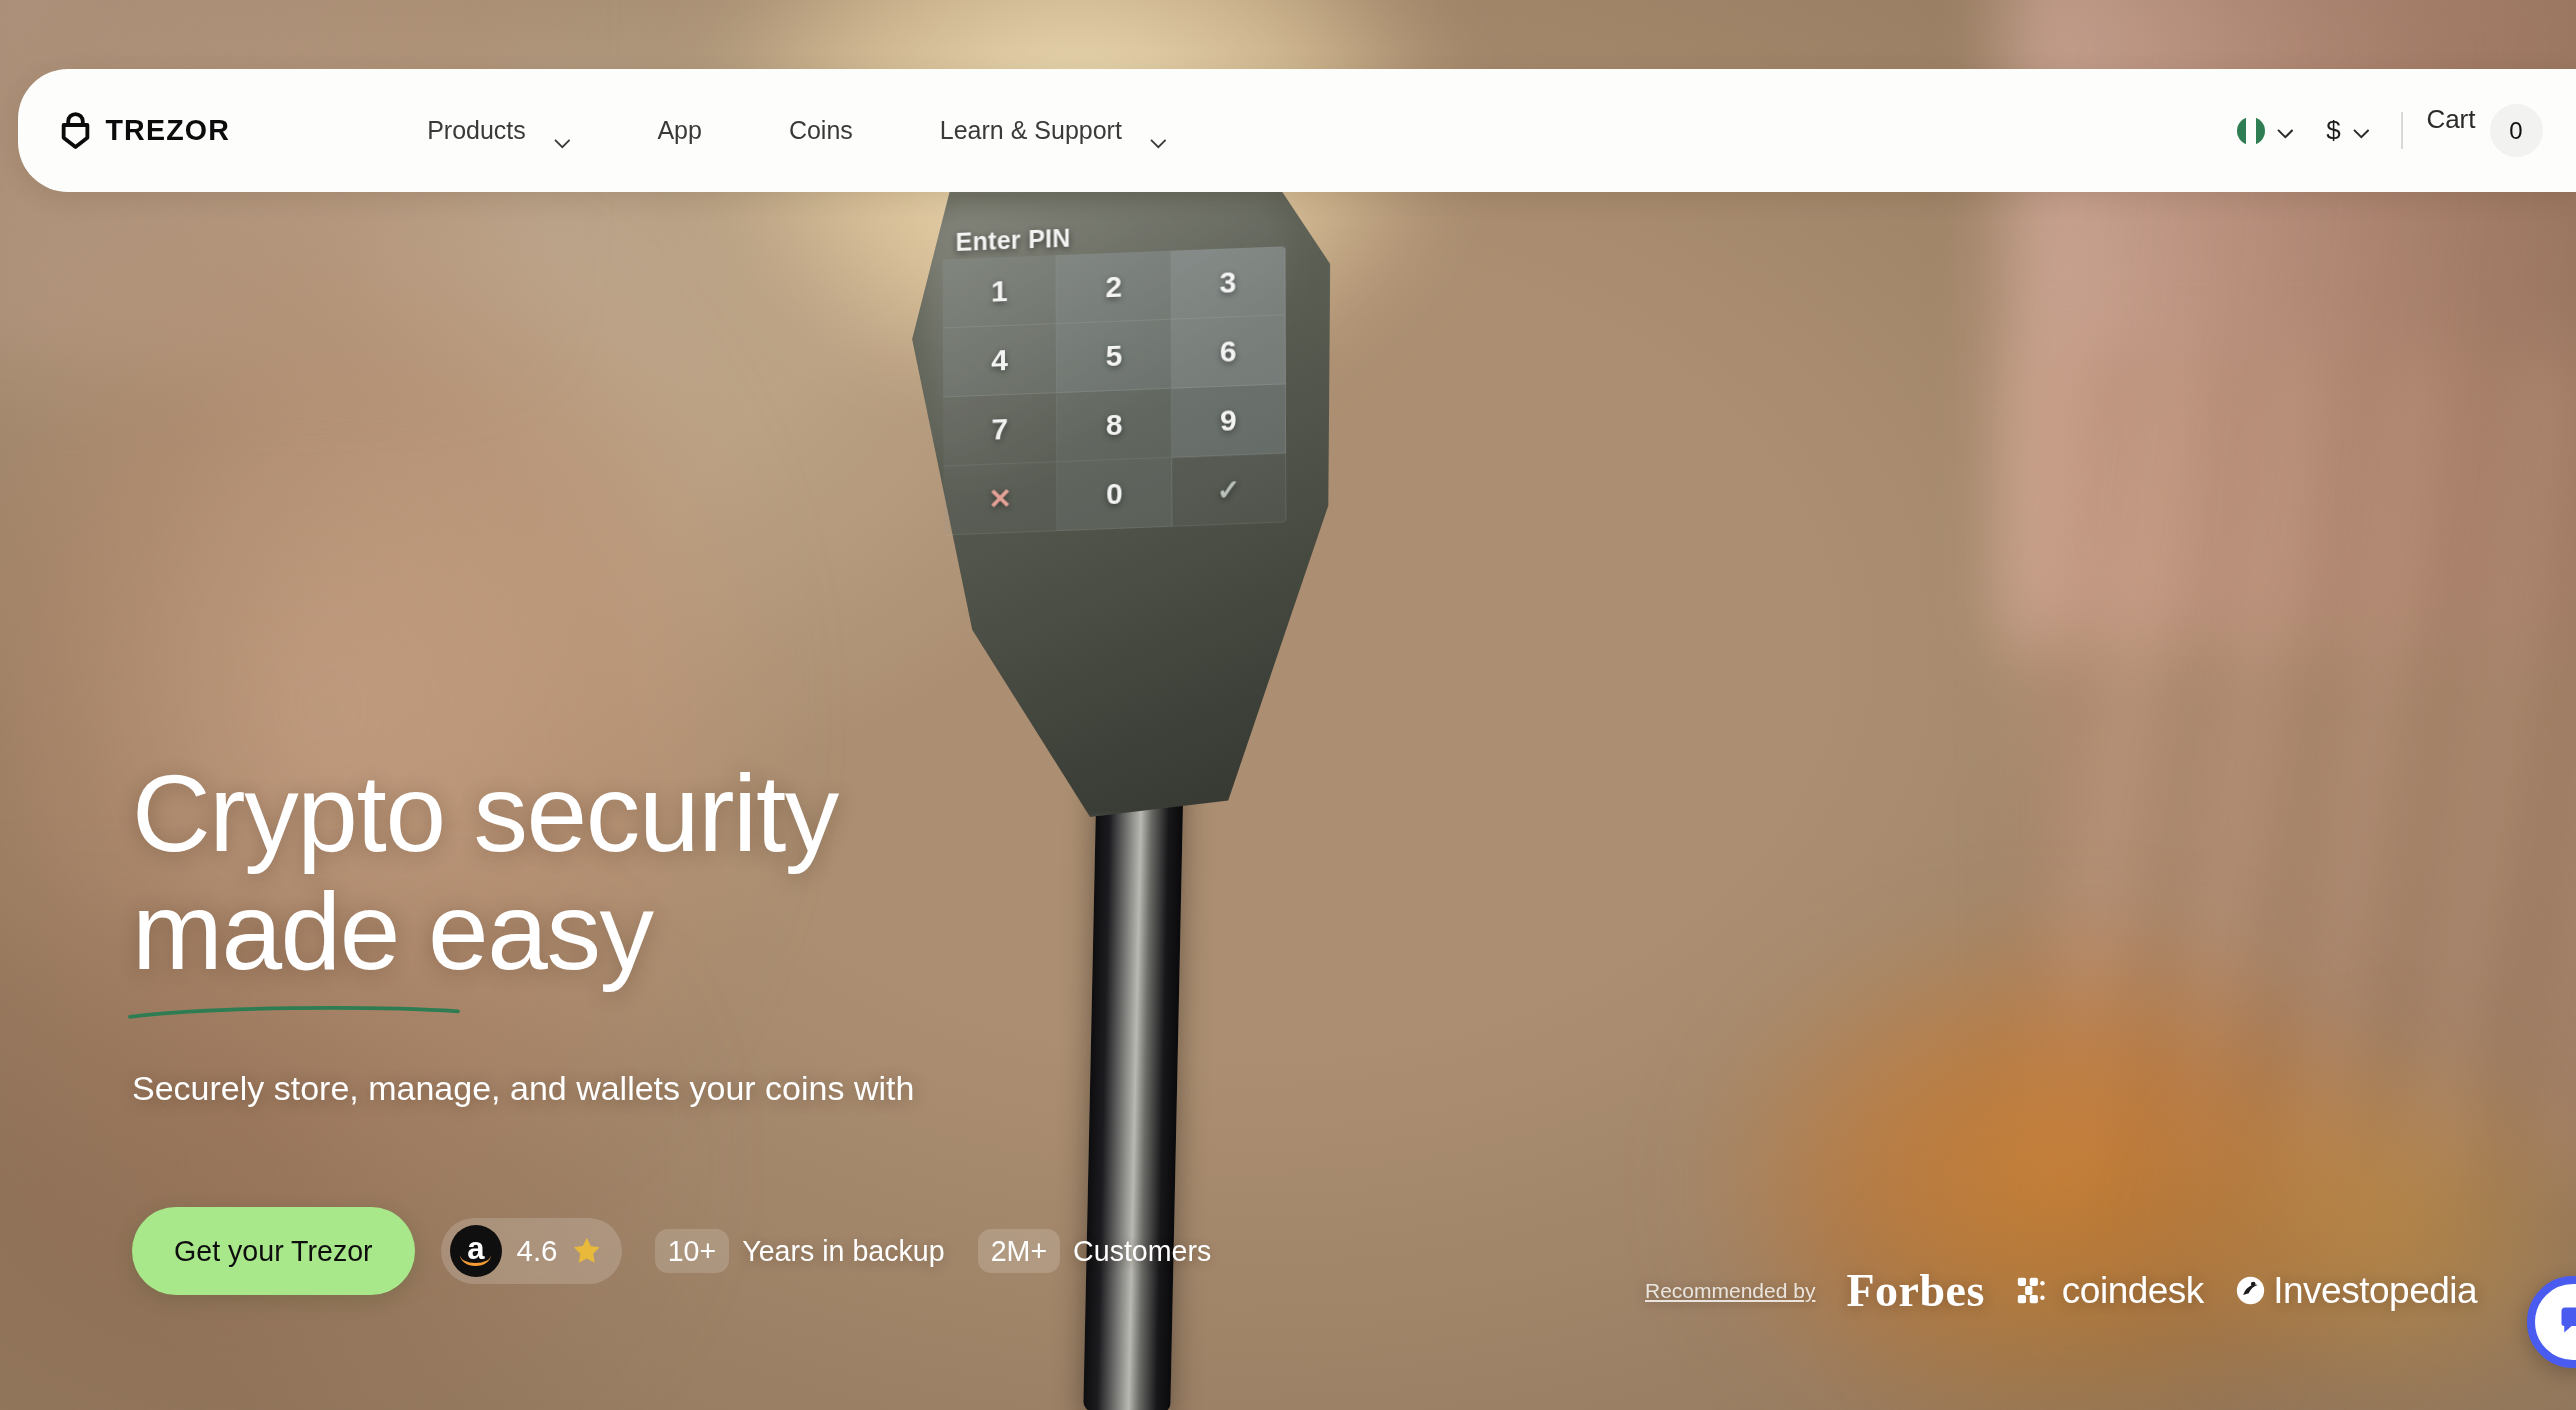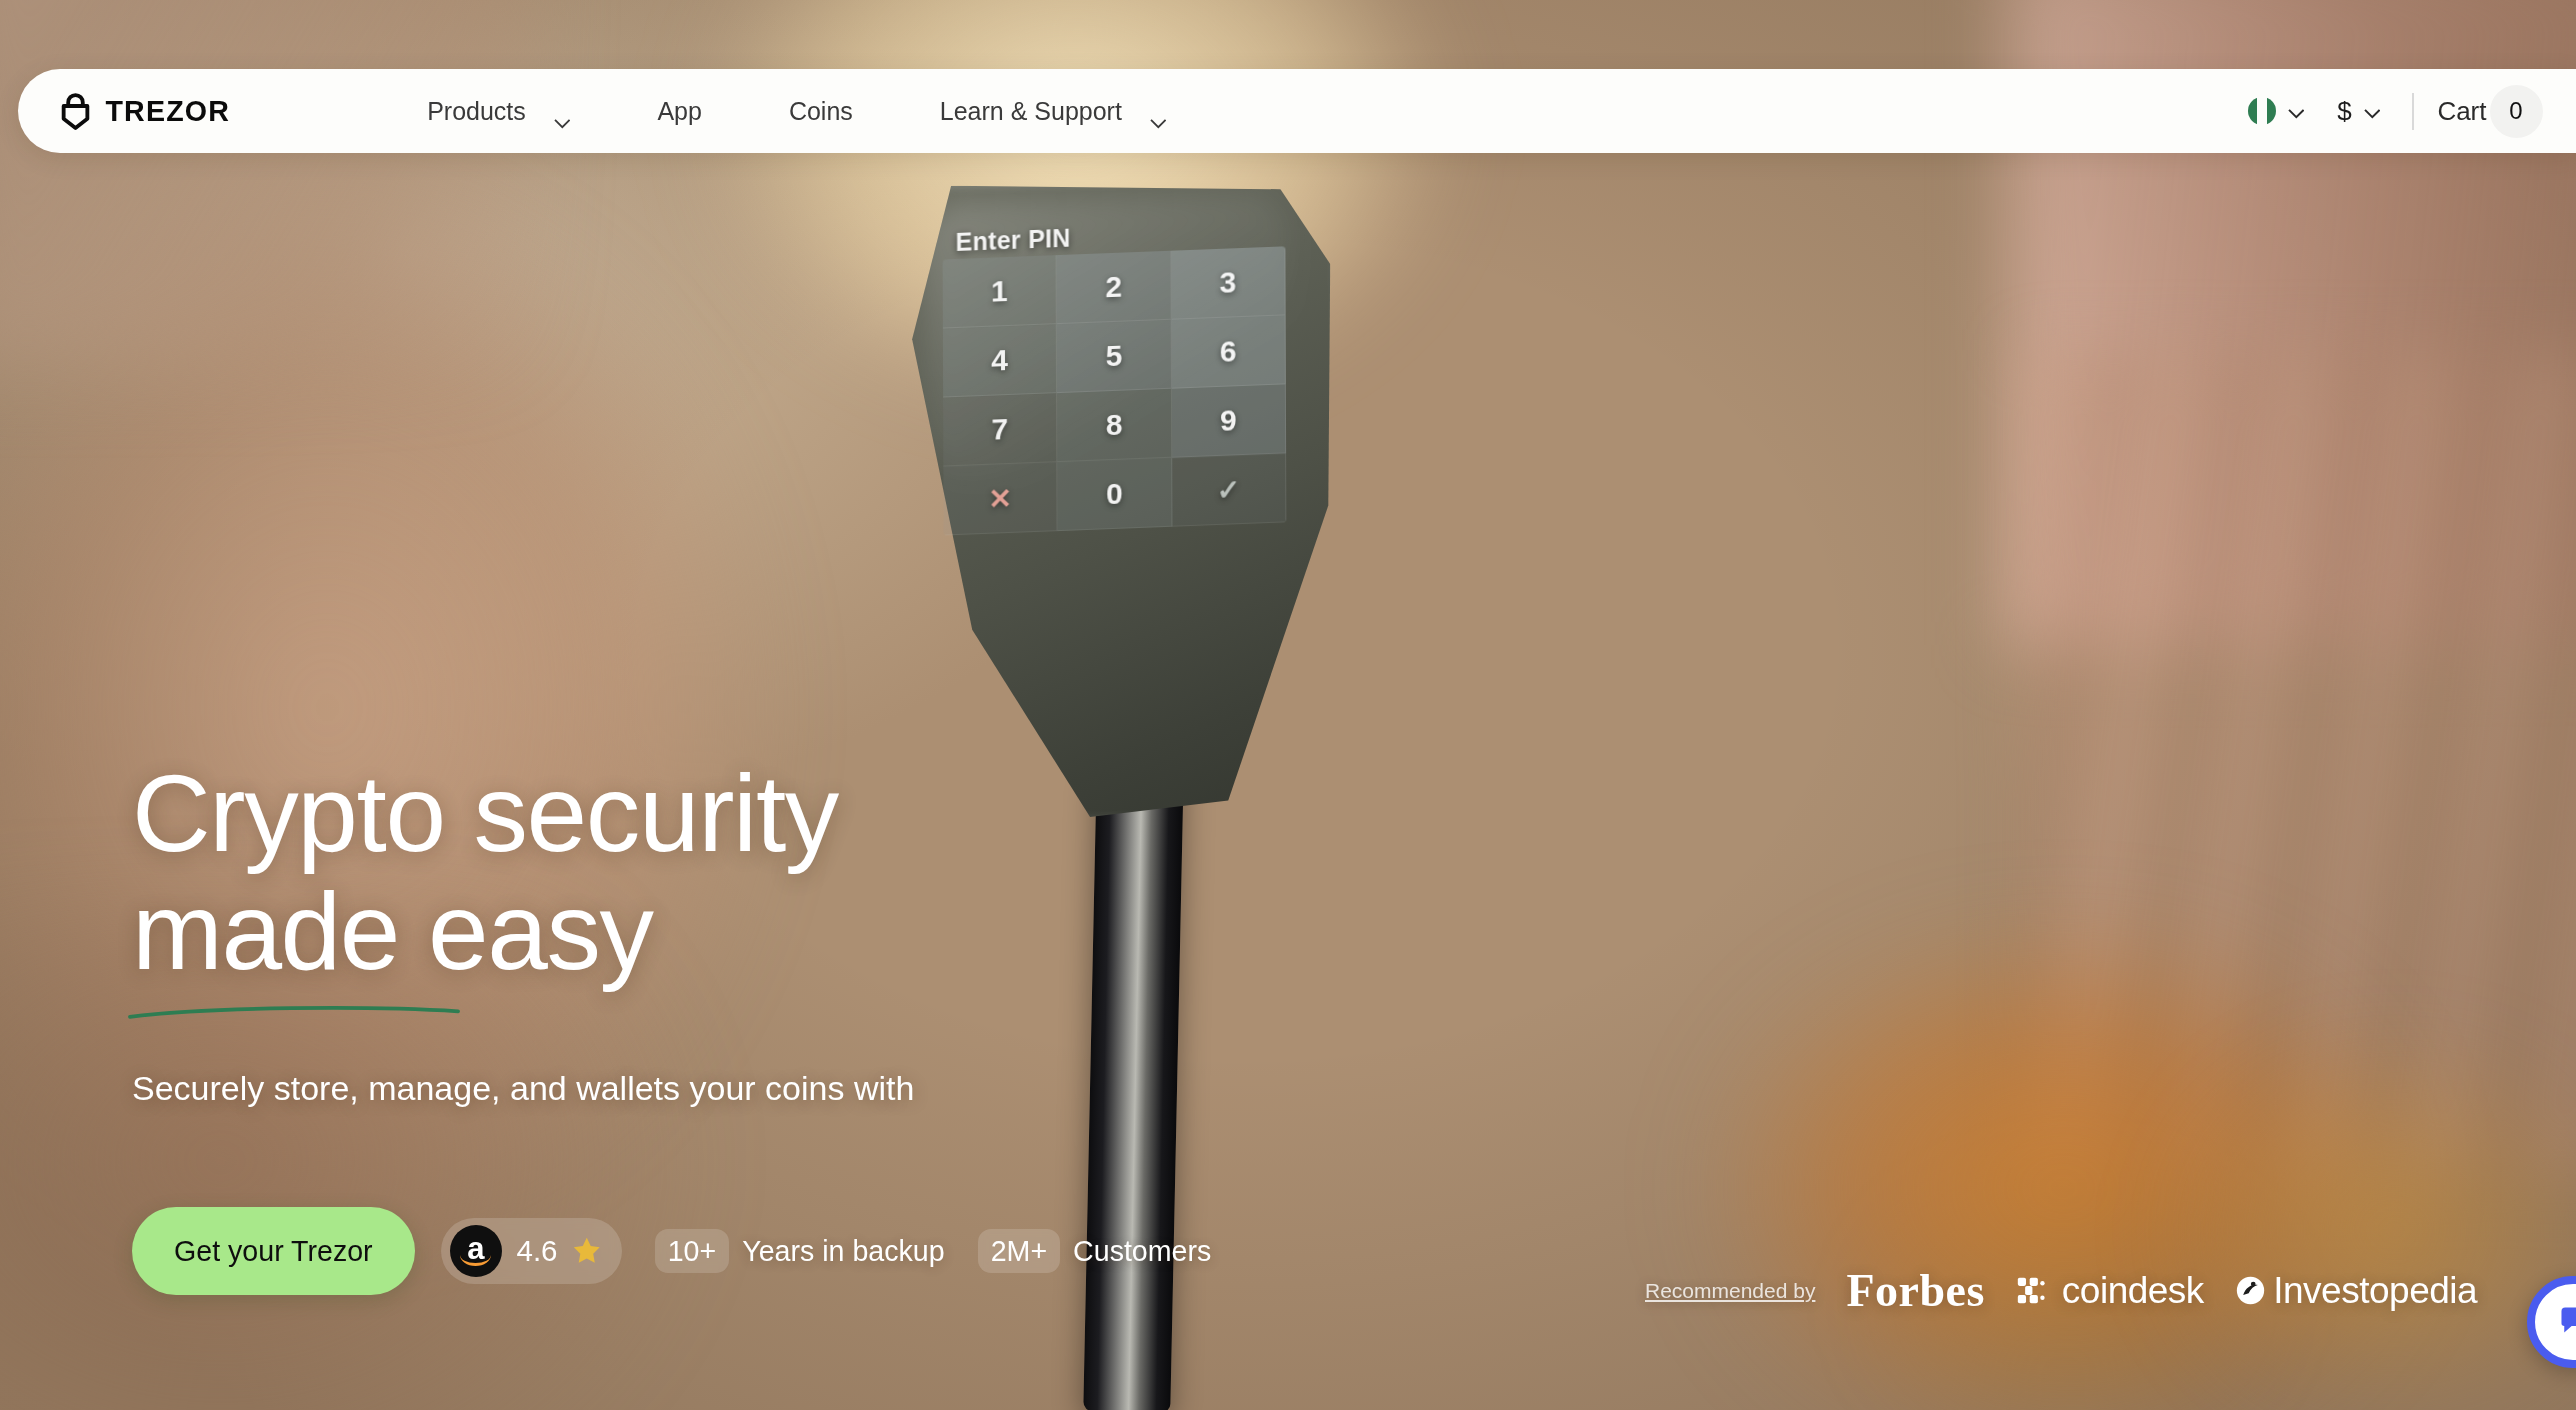--- a/index.html
+++ b/index.html
@@ -139,21 +139,21 @@
   }
   .pin-key.tint-a { background:rgba(182,196,206,.34); }
   .pin-key.tint-b { background:rgba(168,182,192,.26); }
   .pin-key.tint-c { background:rgba(150,164,172,.18); }
   .pin-key.tint-d { background:rgba(140,152,160,.10); }
   .pin-key.cancel { color:rgba(255,176,164,.85); font-size:28px; }
   .pin-key.confirm { color:rgba(232,240,236,.72); font-size:28px; }
 
   
   .header {
-    position:absolute; left:18.4px; top:69px; right:0; height:84px;
+    position:absolute; left:18.4px; top:69px; right:0; height:123px;
     background:#fdfdfb;
     border-radius:50px 0 0 50px;
     display:flex; align-items:center;
     padding:0 28px 0 42px;
     box-shadow:0 5.5px 24px rgba(60,40,20,.12);
     z-index:40;
   }
   .logo { display:flex; align-items:center; gap:14px; flex:0 0 auto; }
   .logo-mark { width:31px; height:37px; flex:0 0 auto; }
   .logo-text { font-size:28.6px; font-weight:800; letter-spacing:1.2px; color:#0b0b0b; }
@@ -167,21 +167,21 @@
 
   .header-right { margin-left:auto; display:flex; align-items:center; gap:0; }
   .hr-item { display:flex; align-items:center; gap:12px; cursor:pointer; padding:0 16.6px; }
   .flag {
     width:28px; height:28px; border-radius:50%;
     background:linear-gradient(90deg,#2f7d52 0%,#2f7d52 33%, #fdfdfb 33%, #fdfdfb 67%, #2f7d52 67%, #2f7d52 100%);
     flex:0 0 auto;
   }
   .currency { font-size:26px; color:#1d1d1d; font-weight:500; }
   .divider { width:1.8px; height:37px; background:#d9d9d9; margin:0 14.7px; }
-  .cart-wrap { display:flex; align-items:center; gap:3px; padding-left:9.2px; padding-right:5.5px; cursor:pointer; }
+  .cart-wrap { display:flex; align-items:flex-start; gap:14px; padding-left:9.2px; padding-right:5.5px; cursor:pointer; }
   .cart-label { font-size:26px; color:#2a2a2a; }
   .cart-badge {
     width:53px; height:53px; border-radius:50%;
     background:#f2f2f0; display:flex; align-items:center; justify-content:center;
     font-size:24px; color:#111; font-weight:500;
   }
 
   
   .hero-content { position:absolute; left:132px; top:755px; z-index:20; width:1105px; }
   .headline {

